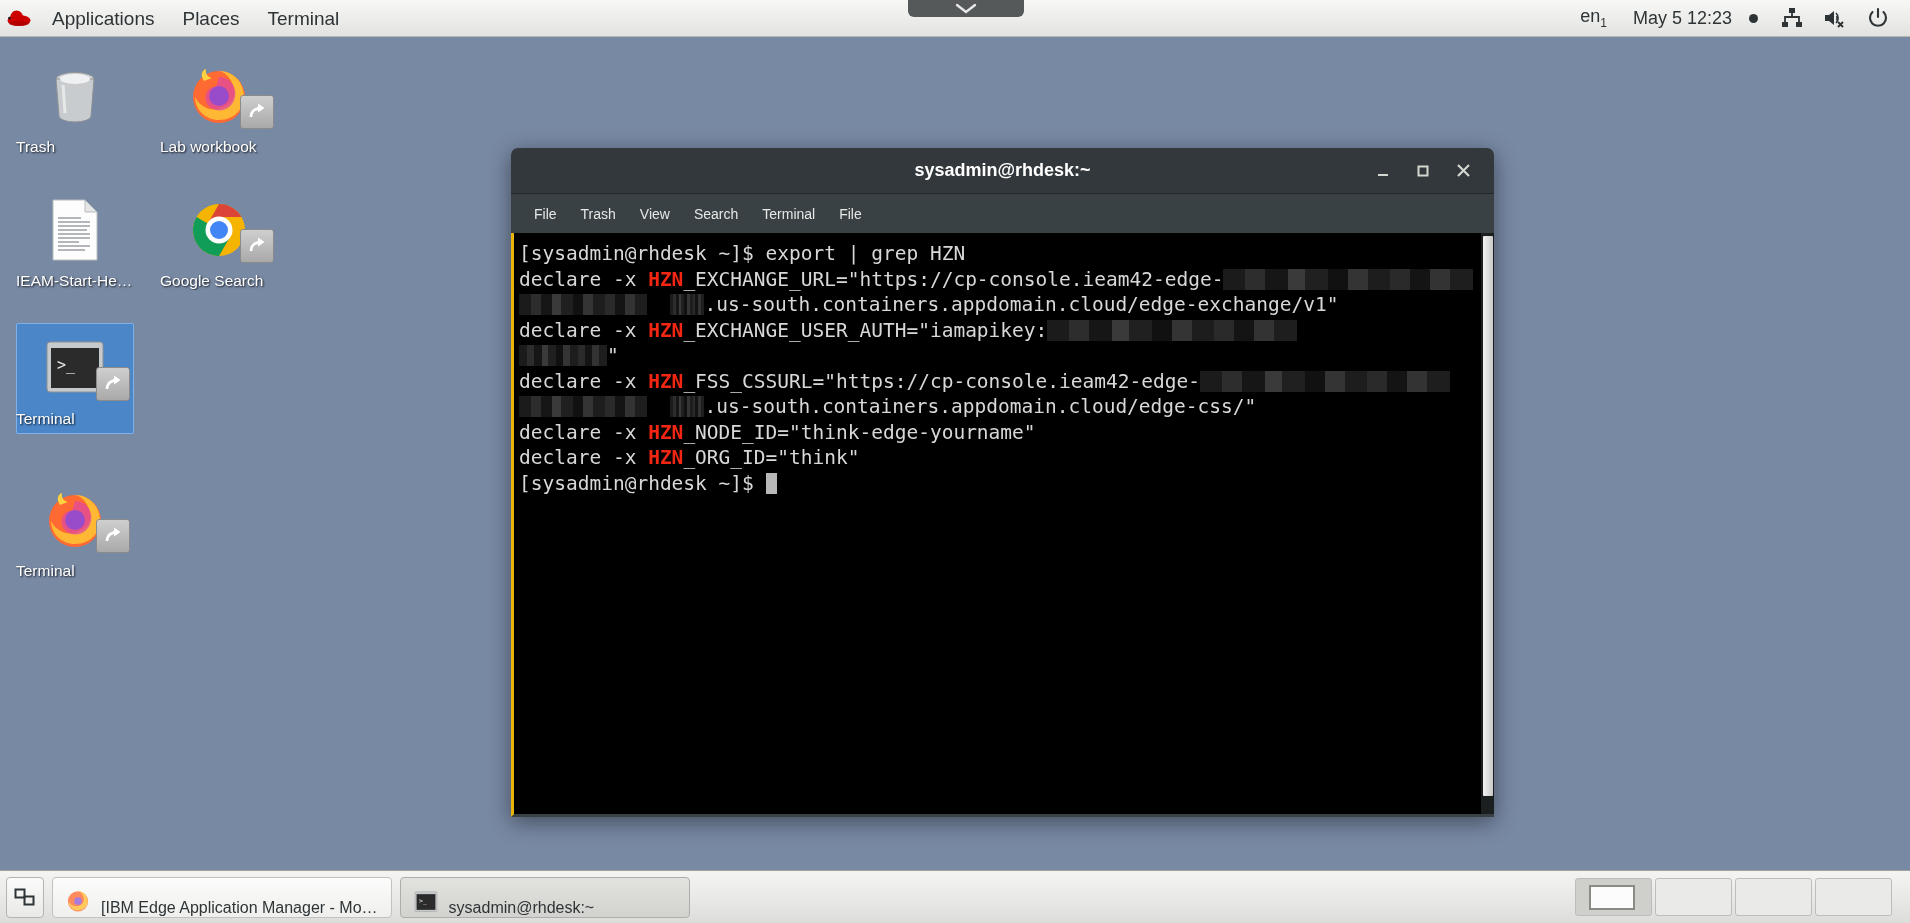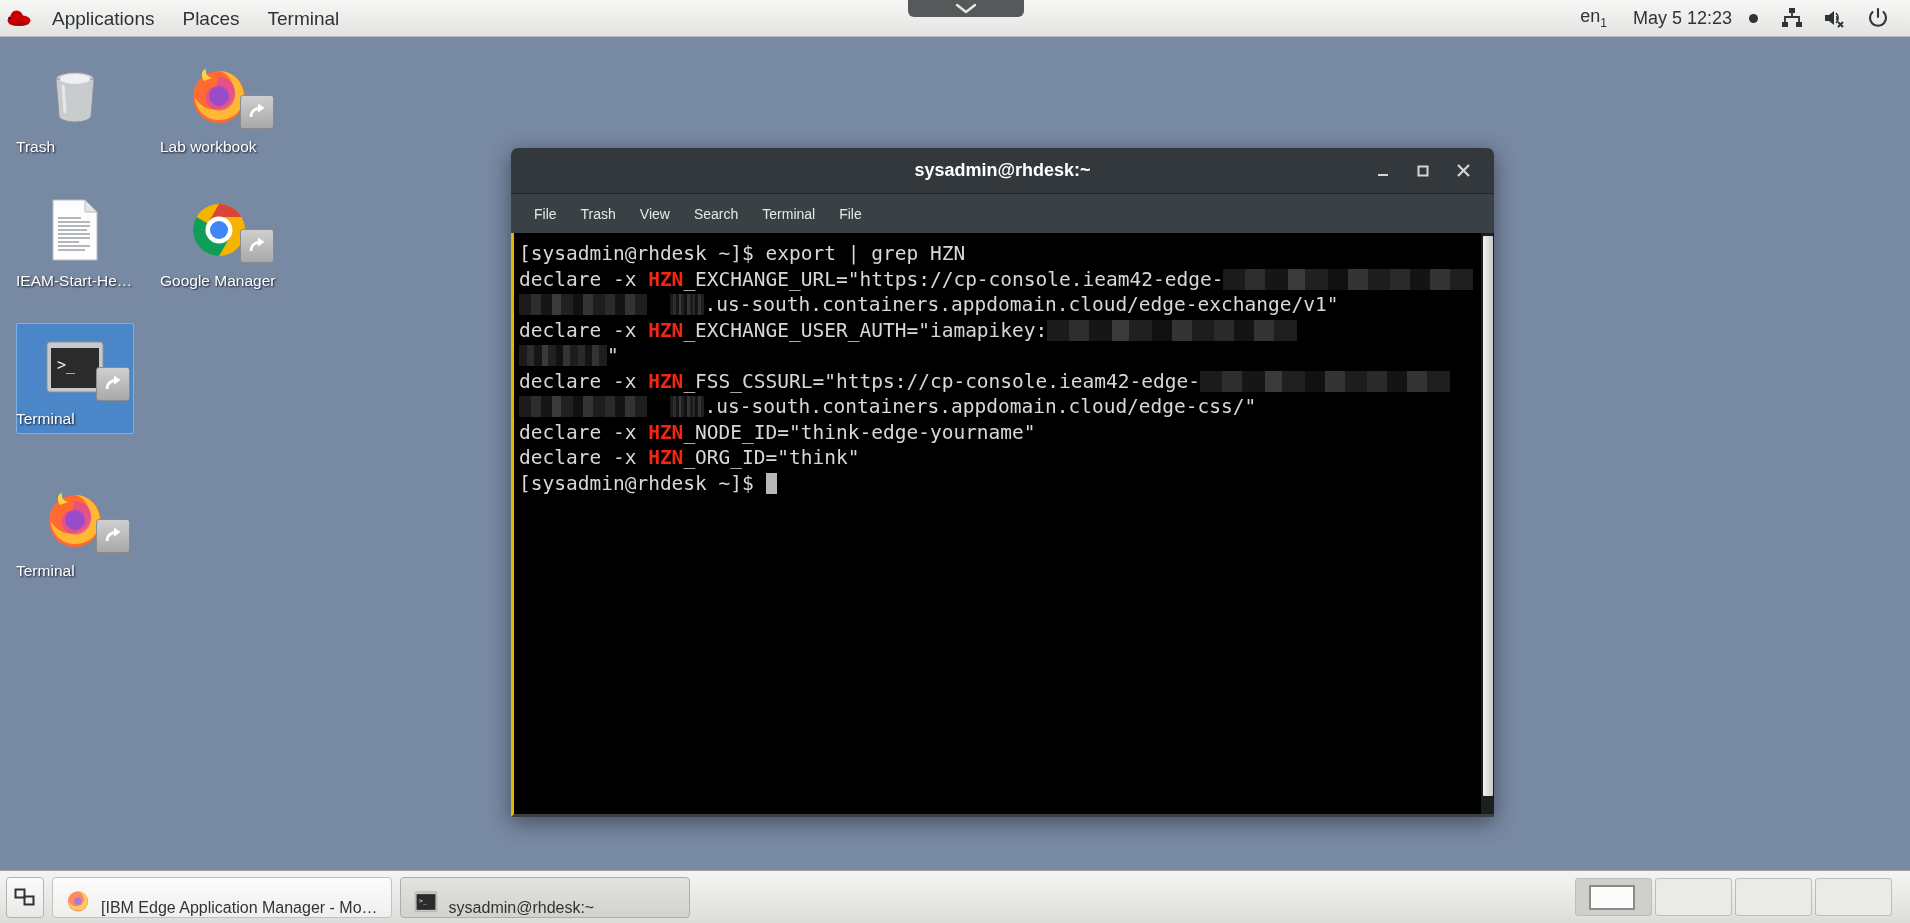--- a/index.html
+++ b/index.html
@@ -251,21 +251,21 @@
         <circle cx="31" cy="31" r="13.5" fill="#ffffff"></circle>
         <circle cx="31" cy="31" r="9" fill="#4285f4"></circle>
       </svg>
       <div class="shortcut-badge">
         <svg width="22" height="22" viewBox="0 0 22 22">
           <path d="M5 16 C5 9 11 7 16 7" stroke="#fff" stroke-width="2.8" fill="none"></path>
           <path d="M12 2.5 L18.5 7 L12 11.5 Z" fill="#fff"></path>
         </svg>
       </div>
     </div>
-    <div class="lbl">Google Manager</div>
+    <div class="lbl">Google Search</div>
   </div>
 
   <div class="dicon selected" style="left:16px; top:278px;">
     <div class="glyph">
       <svg width="60" height="56" viewBox="0 0 60 56">
         <rect x="2" y="2" width="56" height="50" rx="3" fill="#c7cacc" stroke="#8e9194"></rect>
         <rect x="6" y="8" width="48" height="40" fill="#2b2b2b"></rect>
         <text x="12" y="30" fill="#e6e6e6" font-family="DejaVu Sans Mono, monospace" font-size="15">&gt;_</text>
       </svg>
       <div class="shortcut-badge">

